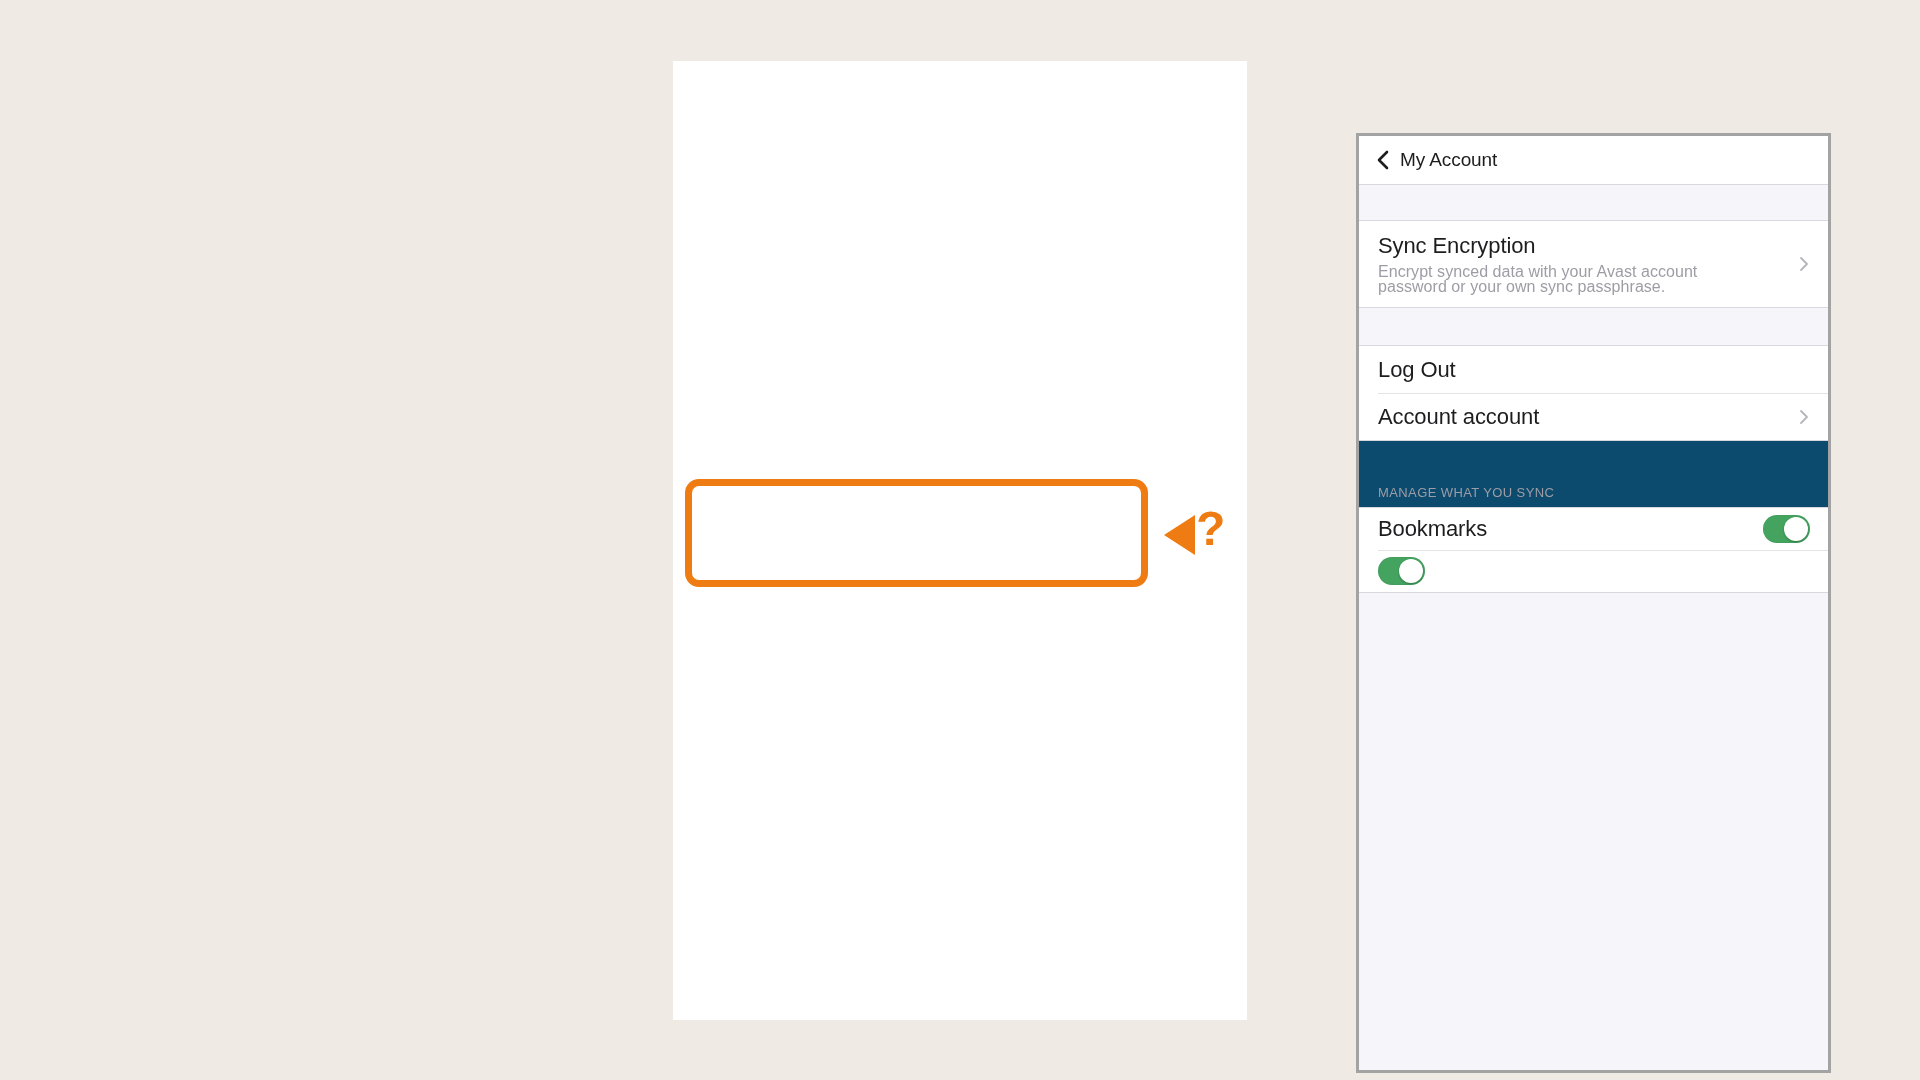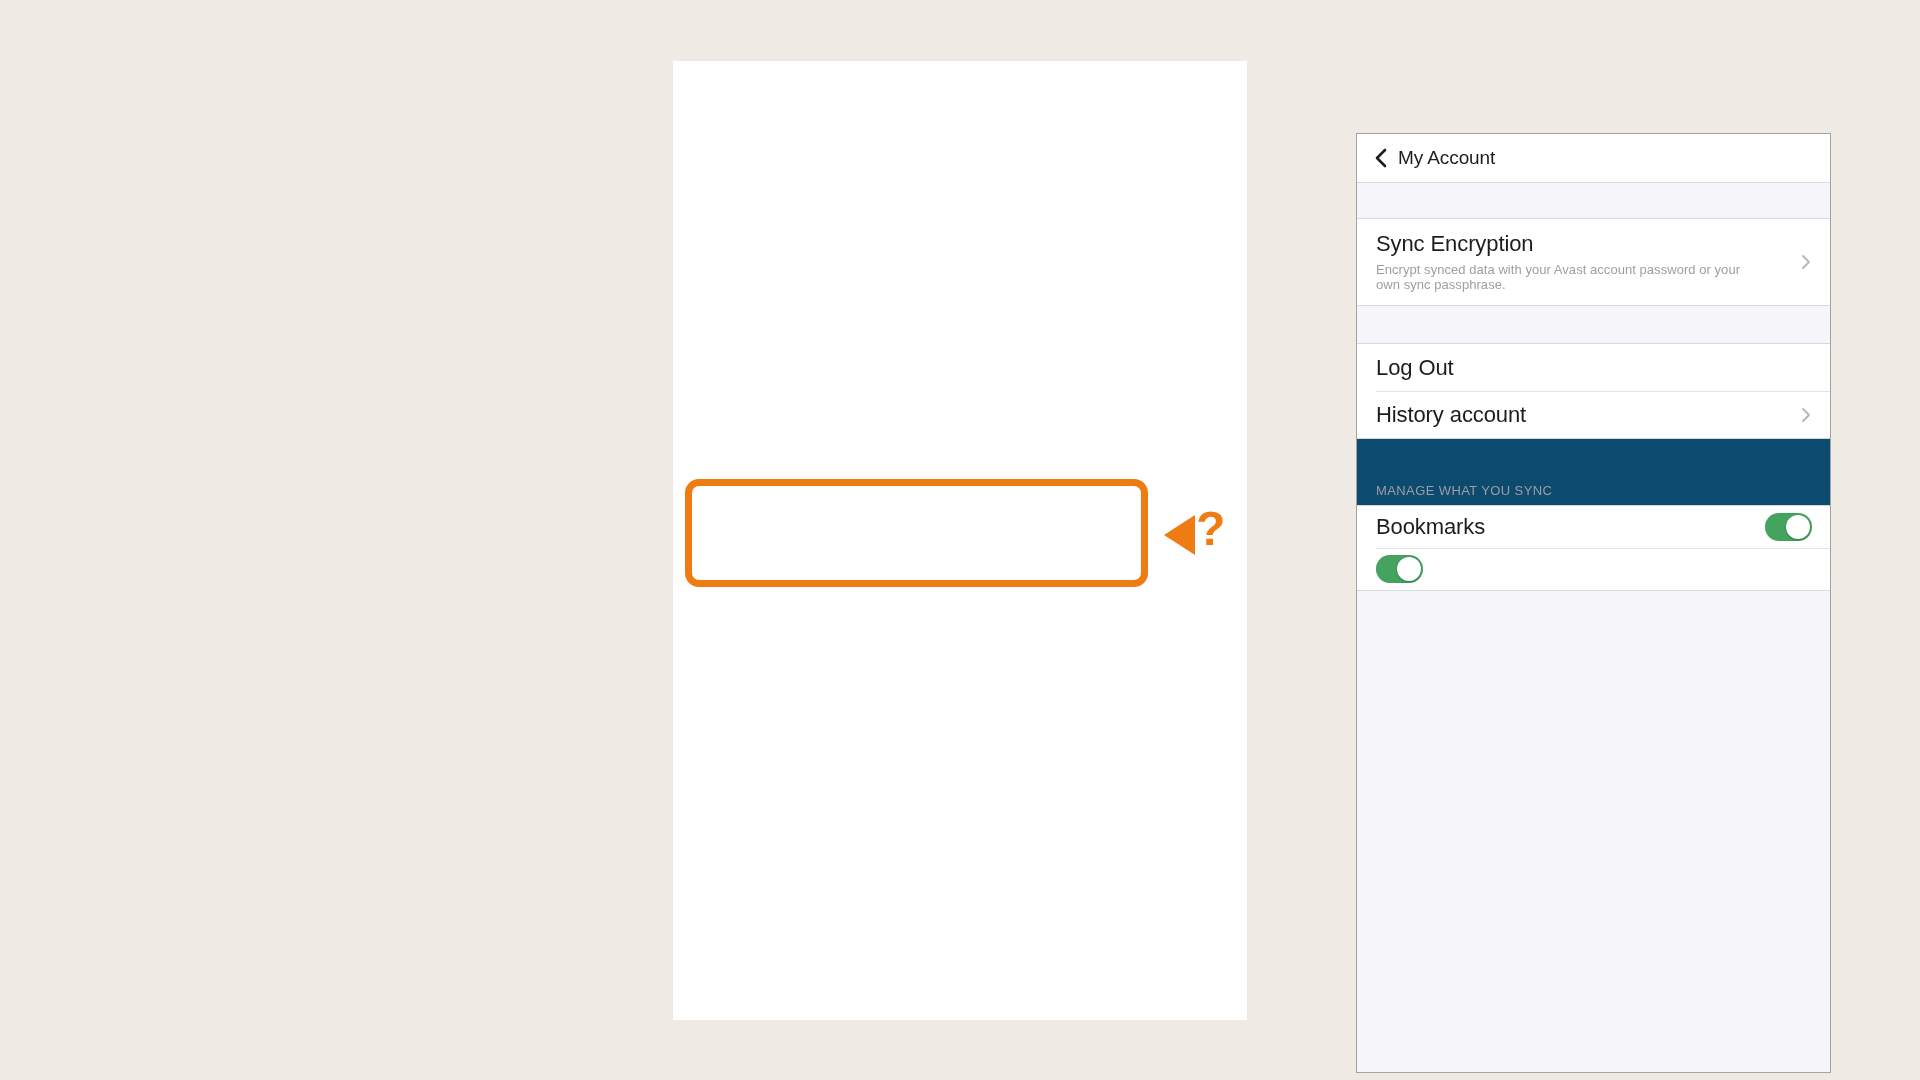--- a/index.html
+++ b/index.html
@@ -26,21 +26,21 @@
   }
 
   
   #phone {
     position: absolute;
     left: 683px;
     top: 72px;
     width: 475px;
     height: 940px;
     background: #f6f5fa;
-    border: 1px solid #a3a3a3;
+    border: 3px solid #a3a3a3;
     box-sizing: border-box;
     overflow: hidden;
   }
 
   
   .navbar {
     height: 49px;
     background: #ffffff;
     border-bottom: 1px solid #d8d8de;
     display: flex;
@@ -93,21 +93,21 @@
 
   .row-main { flex: 1 1 auto; min-width: 0; }
 
   .row-title {
     font-size: 22px;
     color: #1d1d1f;
     letter-spacing: -0.1px;
     line-height: 24px;
   }
   .row-sub {
-    font-size: 13px;
+    font-size: 16px;
     color: #9d9da5;
     line-height: 15px;
     margin-top: 6px;
     max-width: 390px;
     letter-spacing: 0.05px;
   }
 
   .disclosure {
     flex: none;
     width: 12px;
@@ -237,21 +237,21 @@
       <div class="gap gap-2"></div>
 
       <div class="group">
         <div class="row row-logout">
           <div class="row-main">
             <div class="row-title">Log Out</div>
           </div>
         </div>
         <div class="row row-delete">
           <div class="row-main">
-            <div class="row-title">History account</div>
+            <div class="row-title">Account account</div>
           </div>
           <svg class="disclosure" viewBox="0 0 12 20">
             <polyline points="3,4 9,10 3,16" fill="none" stroke="#b5b5bd" stroke-width="1.8" stroke-linecap="round" stroke-linejoin="round"></polyline>
           </svg>
         </div>
       </div>
 
       <div class="section-head">
         <span class="section-head-label">MANAGE WHAT YOU SYNC</span>
       </div>

